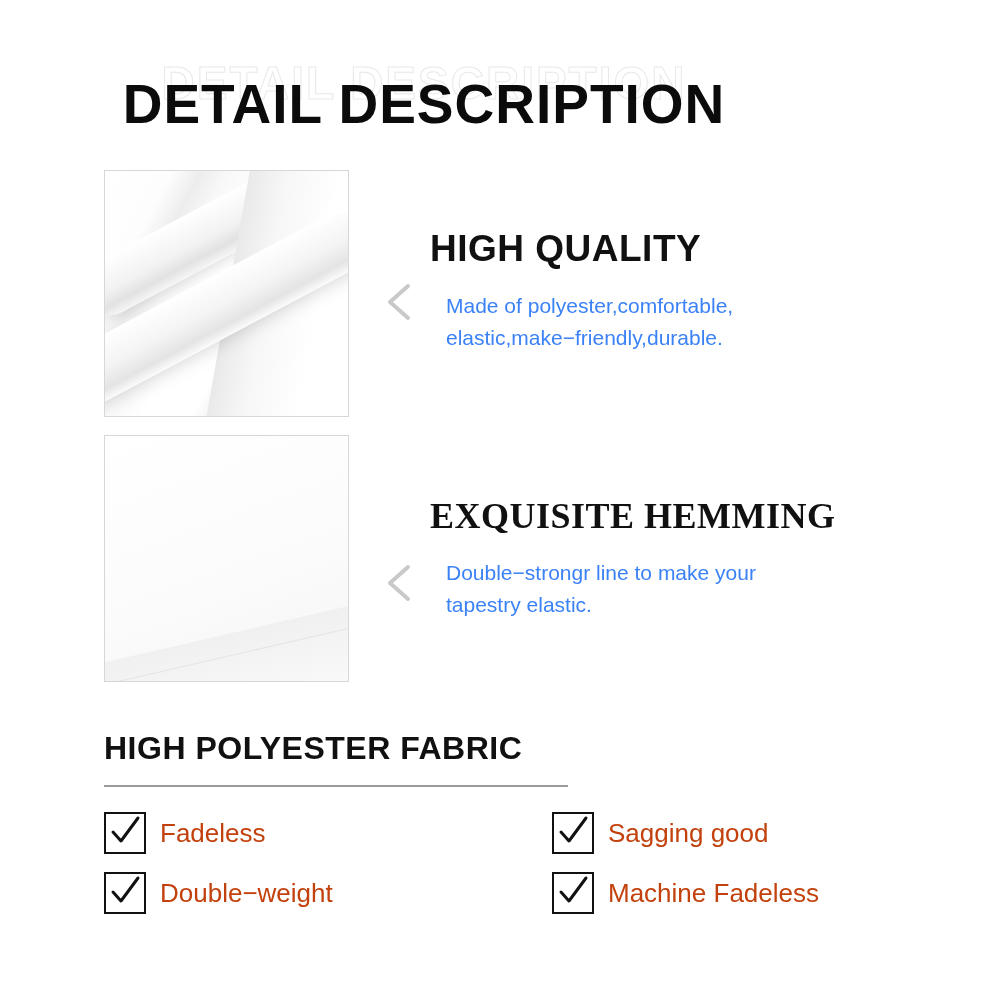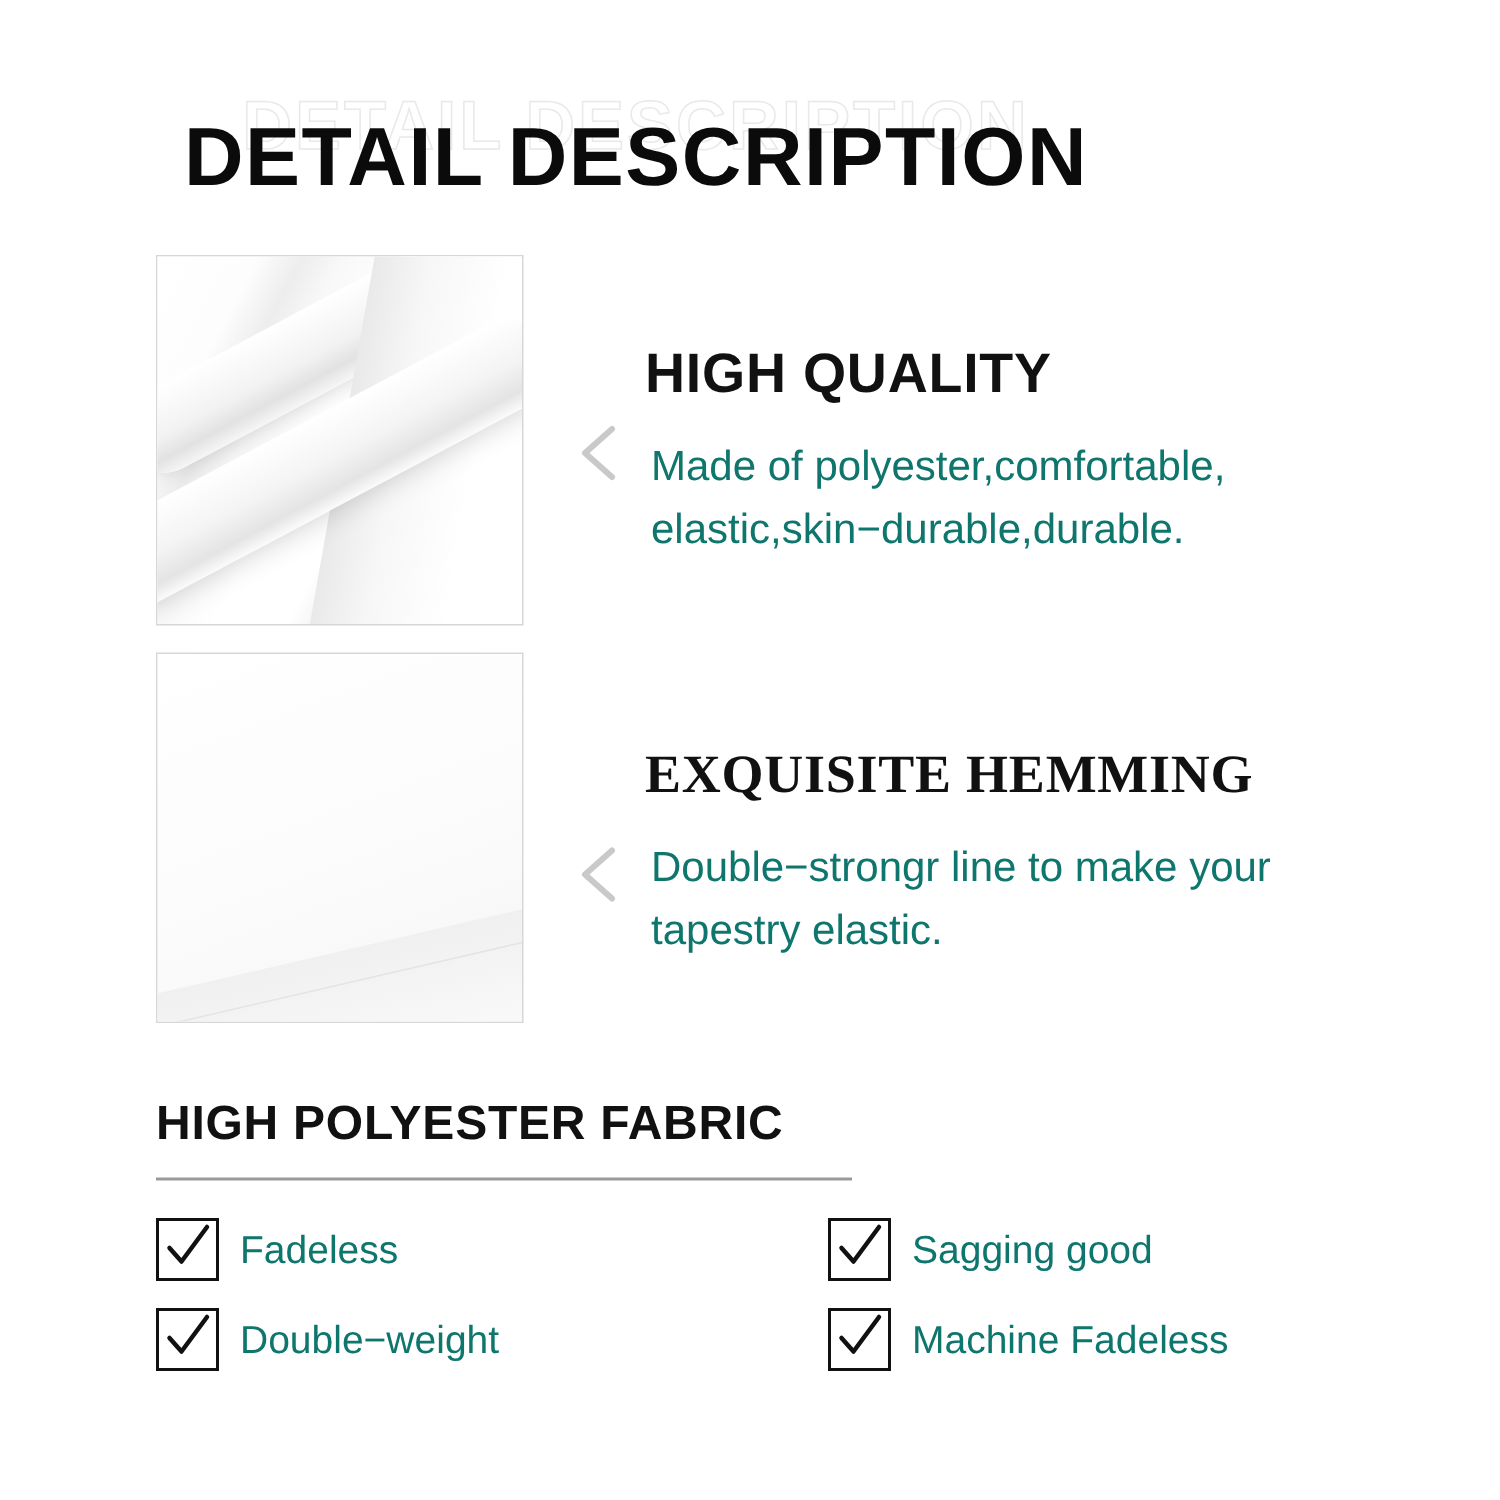--- a/index.html
+++ b/index.html
@@ -176,24 +176,24 @@
     font-size: 37px;
     font-weight: 700;
     letter-spacing: 0.5px;
     color: #111111;
     margin: 0 0 20px 0;
     white-space: nowrap;
   }
   .row-2 .feature-title { font-size: 36px; font-family: Liberation Serif, serif; }
 
   .feature-desc {
-    font-size: 28px;
+    font-size: 21px;
     line-height: 1.5;
-    color: #0f766e;
-    margin: 4px;
+    color: #3b82f6;
+    margin: 16px;
   }
   .feature-desc span { display: block; }
 
   
   .bottom {
     position: absolute;
     left: 0;
     top: 730px;
     width: 1000px;
   }
@@ -241,21 +241,21 @@
     position: relative;
     flex: none;
   }
   .checkbox svg {
     position: absolute;
     left: 3px;
     top: 1px;
   }
   .check-label {
     font-size: 26px;
-    color: #0f766e;
+    color: #c2410c;
   }
 </style>
 </head>
 <body>
 
 <div class="page">
 
   <div class="header">
     <div class="ghost-title">DETAIL DESCRIPTION</div>
     <div class="main-title">DETAIL DESCRIPTION</div>
@@ -269,21 +269,21 @@
     </div>
     <div class="arrow">
       <svg width="30" height="40" viewBox="0 0 30 40" aria-hidden="true">
         <polyline points="24,4 6,20 24,36" fill="none" stroke="#c9c9c9" stroke-width="4" stroke-linecap="round" stroke-linejoin="round"></polyline>
       </svg>
     </div>
     <div class="feature-text">
       <div class="feature-title">HIGH QUALITY</div>
       <div class="feature-desc">
         <span>Made of polyester,comfortable,</span>
-        <span>elastic,skin−durable,durable.</span>
+        <span>elastic,make−friendly,durable.</span>
       </div>
     </div>
   </div>
 
   <div class="feature-row row-2">
     <div class="photo">
       <div class="fabric-b">
         <div class="fabric-b-shade"></div>
       </div>
     </div>

